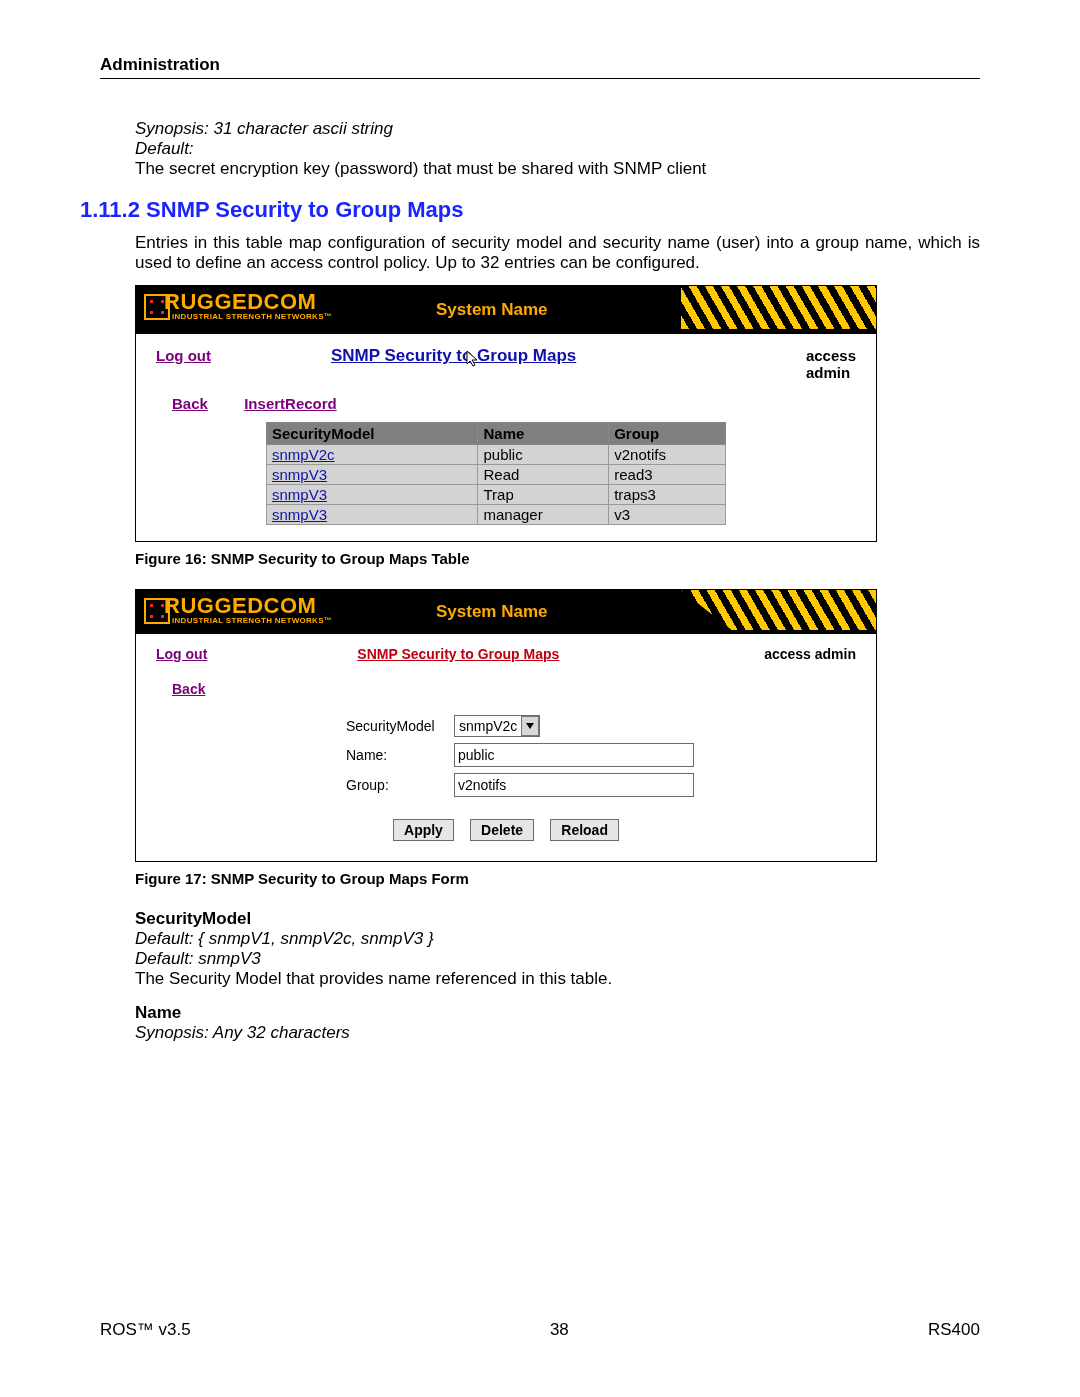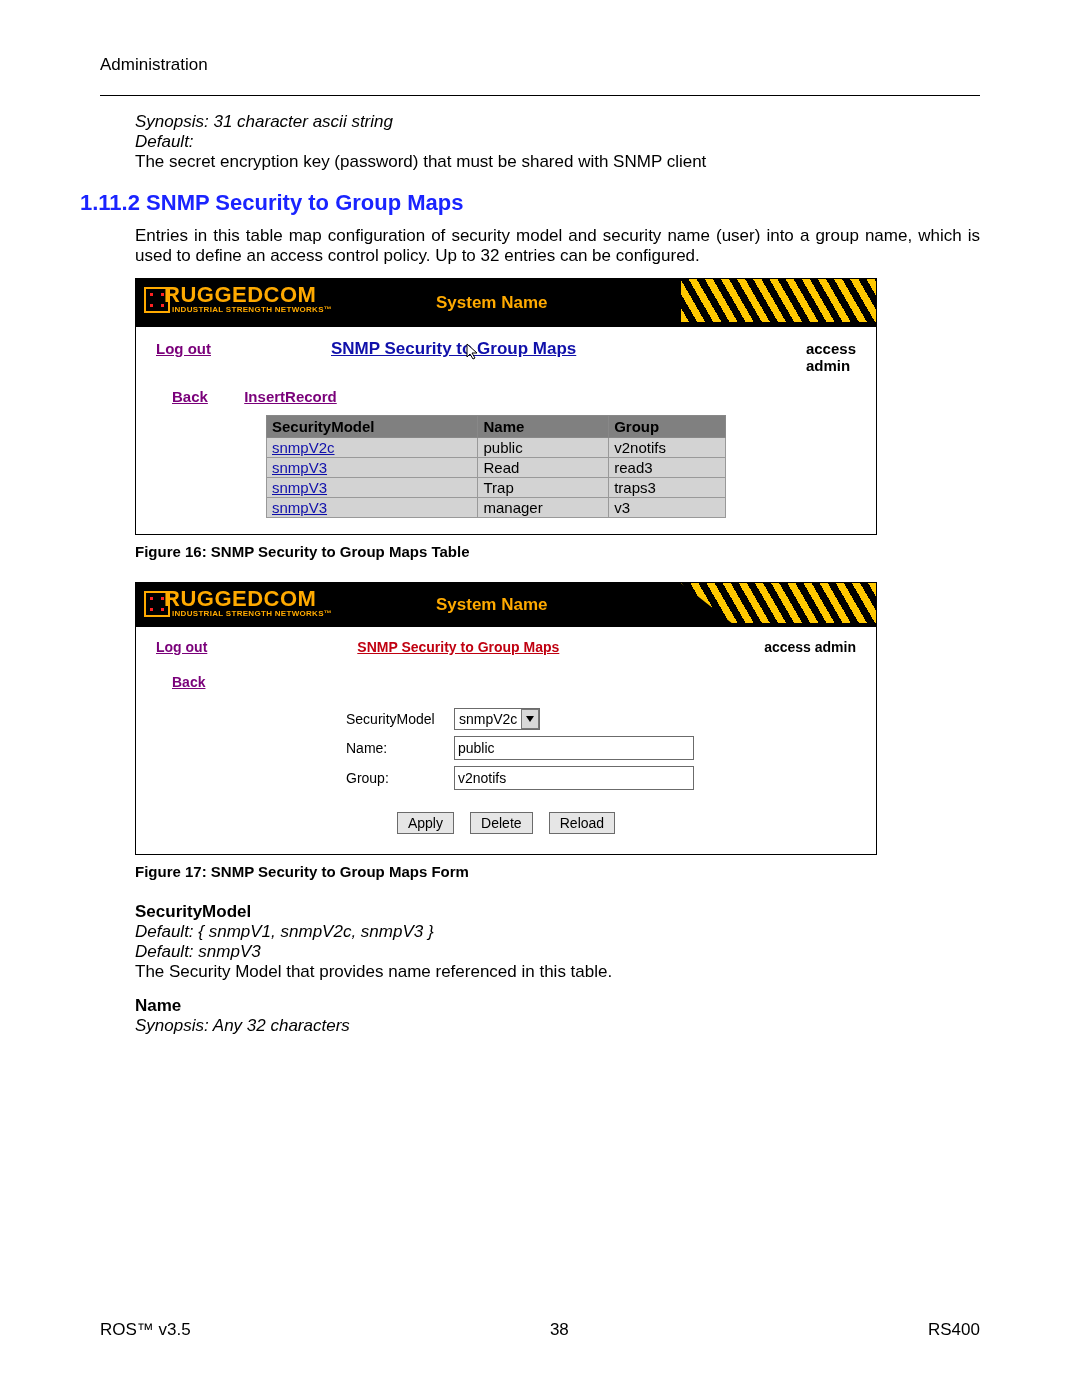--- a/index.html
+++ b/index.html
@@ -11,24 +11,24 @@
     color: #000;
   }
   .page {
     width: 1080px;
     min-height: 1397px;
     padding: 55px 100px 40px 100px;
     box-sizing: border-box;
     position: relative;
   }
   .chapter {
-    font-weight: normal;
+    font-weight: bold;
     border-bottom: 1.5px solid #000;
-    padding-bottom: 20px;
-    margin-bottom: 16px;
+    padding-bottom: 3px;
+    margin-bottom: 40px;
   }
   .indent {
     margin-left: 35px;
   }
   .term-heading {
     font-weight: bold;
     margin-top: 10px;
   }
   .synopsis {
     font-style: italic;
@@ -212,20 +212,21 @@
     border: 1px solid #777;
     margin-left: 4px;
     display: flex;
     align-items: center;
     justify-content: center;
   }
   .select-arrow svg { display: block; }
   .btn-row {
     text-align: center;
     margin: 22px 0 4px 0;
+    font-weight: bold;
   }
   .btn {
     display: inline-block;
     border: 1px solid #6b6b6b;
     background: #e6e6e6;
     font-family: Verdana, sans-serif;
     font-size: 14px;
     padding: 2px 10px;
     margin: 0 6px;
   }

